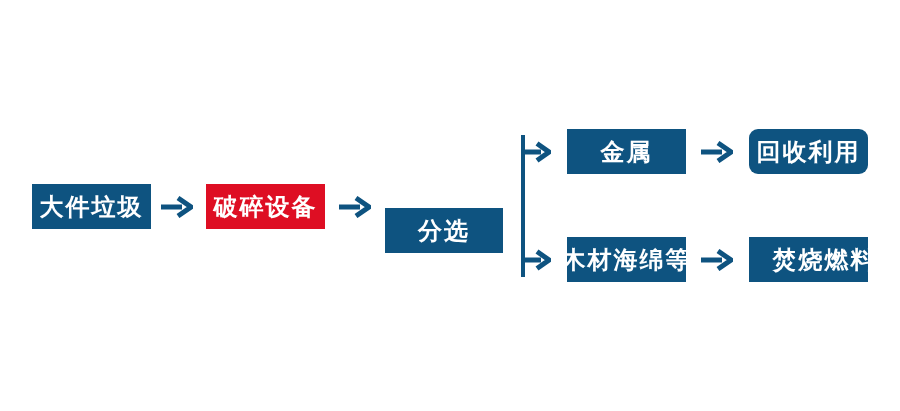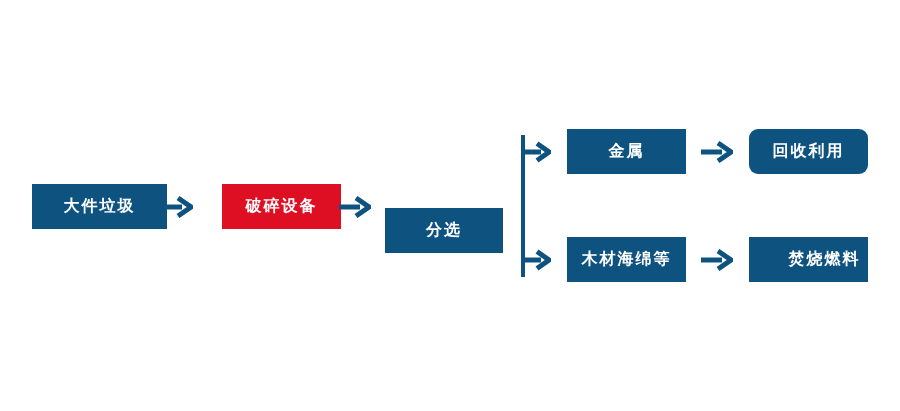--- a/index.html
+++ b/index.html
@@ -15,48 +15,48 @@
     overflow: hidden;
     font-family: "Liberation Sans", "DejaVu Sans", sans-serif;
   }
   .node {
     position: absolute;
     height: 45px;
     display: flex;
     align-items: center;
     justify-content: center;
     color: #ffffff;
-    font-size: 16px;
+    font-size: 24px;
     font-weight: 600;
     letter-spacing: 2px;
     white-space: nowrap;
     box-sizing: border-box;
   }
   .node-blue { background: var(--blue, #0e5380); }
-  .node-red  { background: var(--red,  #de0e23); margin-left: 16px; }
+  .node-red  { background: var(--red,  #de0e23); }
 
   .arrow {
     position: absolute;
     width: 32px;
     height: 22px;
   }
   .arrow svg { display: block; }
   .arrow-stub { width: 27px; }
 
   .vline {
     position: absolute;
     left: 521px;
     top: 135px;
     width: 4px;
     height: 142px;
     background: var(--blue, #0e5380);
   }
 
   
-  #node-bulky    { left: 32px;  top: 184px; width: 135px; }
+  #node-bulky    { left: 32px;  top: 184px; width: 119px; }
   #arrow-1       { left: 161px; top: 196px; }
   #node-crush    { left: 206px; top: 184px; width: 119px; }
   #arrow-2       { left: 339px; top: 196px; }
   #node-sorting  { left: 385px; top: 184px; width: 118px; margin-top: 24px; }
 
   
   #arrow-stub-top    { left: 524px; top: 141px; }
   #node-metal        { left: 567px; top: 129px; width: 119px; }
   #arrow-3           { left: 701px; top: 141px; }
   #node-recycle      { left: 749px; top: 129px; width: 119px; border-radius: 9px; }

